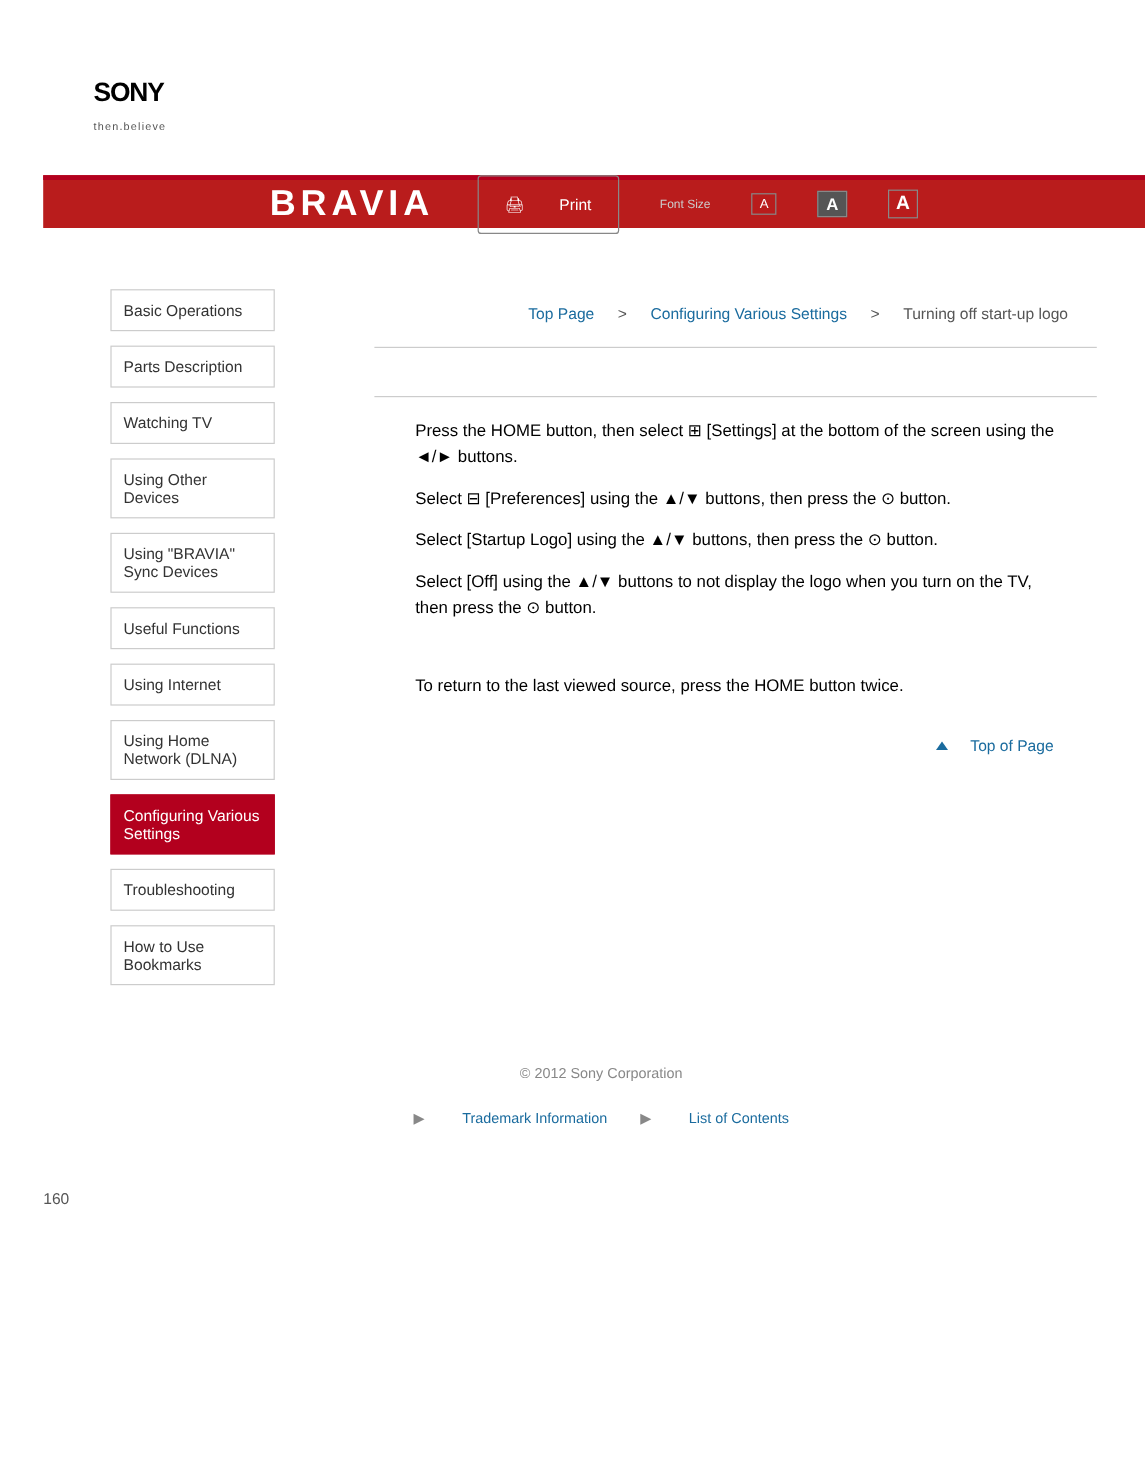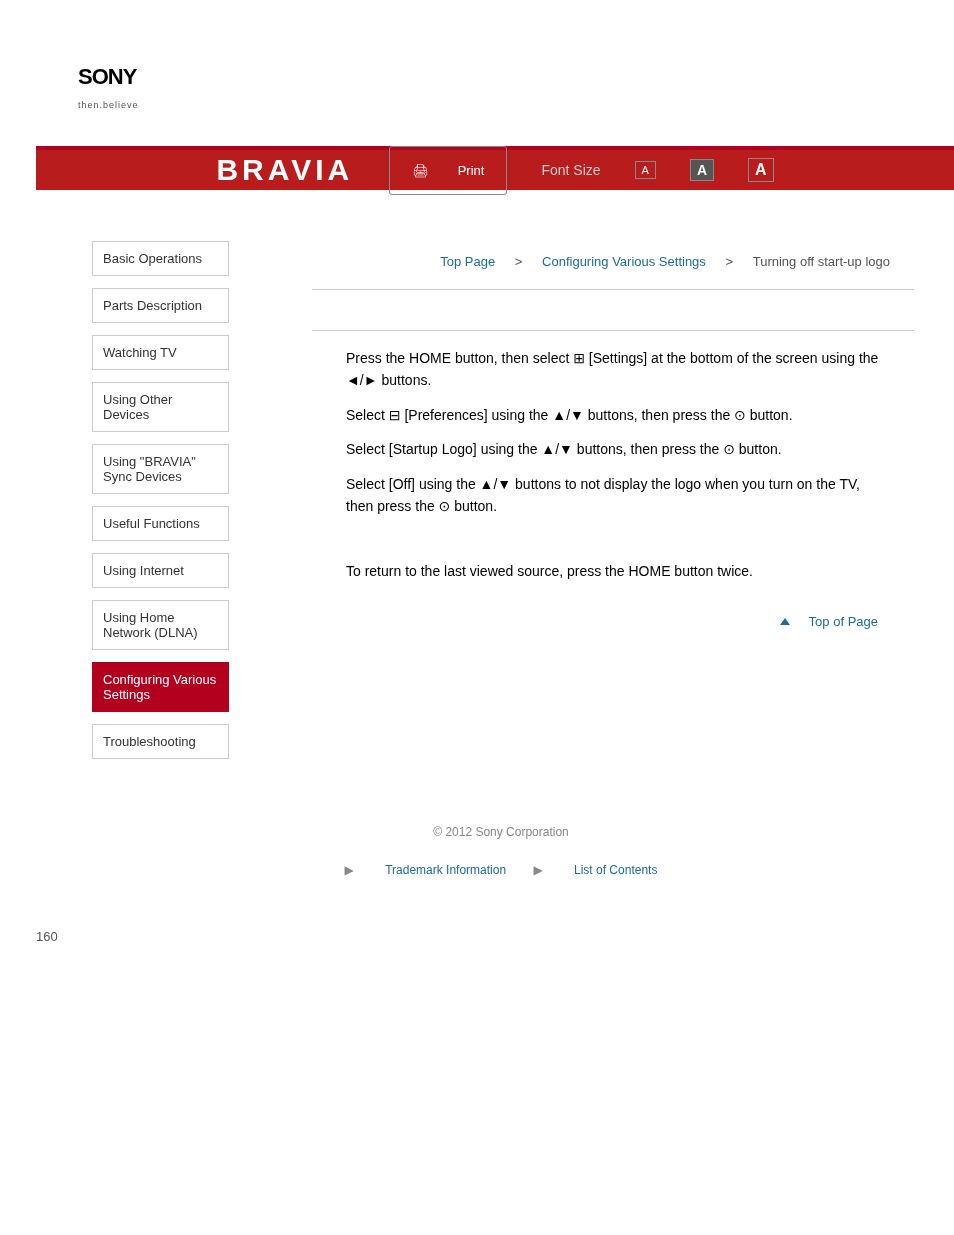--- a/index.html
+++ b/index.html
@@ -59,21 +59,21 @@
       border: 1px solid #888;
       border-radius: 3px;
       padding: 4px 10px;
       color: #fff;
       font-size: 13px;
       cursor: pointer;
       background: transparent;
     }
     .font-size-label {
       color: #ccc;
-      font-size: 14px;
+      font-size: 10px;
     }
     .font-btn {
       border: 1px solid #888;
       background: transparent;
       color: #fff;
       cursor: pointer;
       padding: 2px 6px;
       font-size: 12px;
     }
     .font-btn.large {
@@ -238,20 +238,21 @@
       <div class="sidebar-item">Watching TV</div>
       <div class="sidebar-item">Using Other Devices</div>
       <div class="sidebar-item">Using "BRAVIA" Sync Devices</div>
       <div class="sidebar-item">Useful Functions</div>
       <div class="sidebar-item">Using Internet</div>
       <div class="sidebar-item">Using Home Network (DLNA)</div>
       <div class="sidebar-item active">Configuring Various Settings</div>
     </div>
     <div class="sidebar-group">
       <div class="sidebar-item">Troubleshooting</div>
+      <div class="sidebar-item">How to Use Bookmarks</div>
     </div>
   </div>
 
   <div class="content-area">
 
     <div class="breadcrumb">
       <a href="#">Top Page</a>
       <span class="sep"> &gt; </span>
       <a href="#">Configuring Various Settings</a>
       <span class="sep"> &gt; </span>

